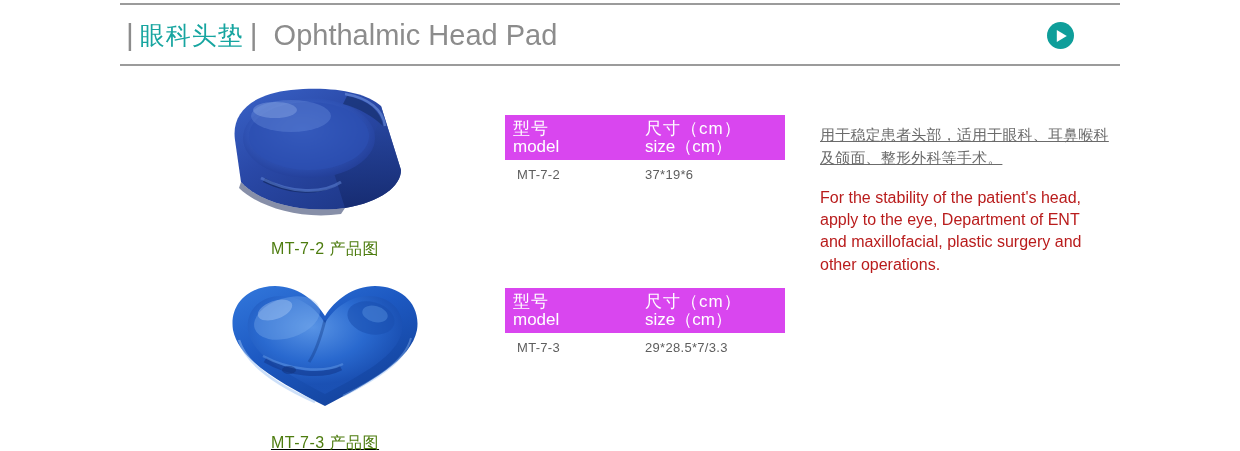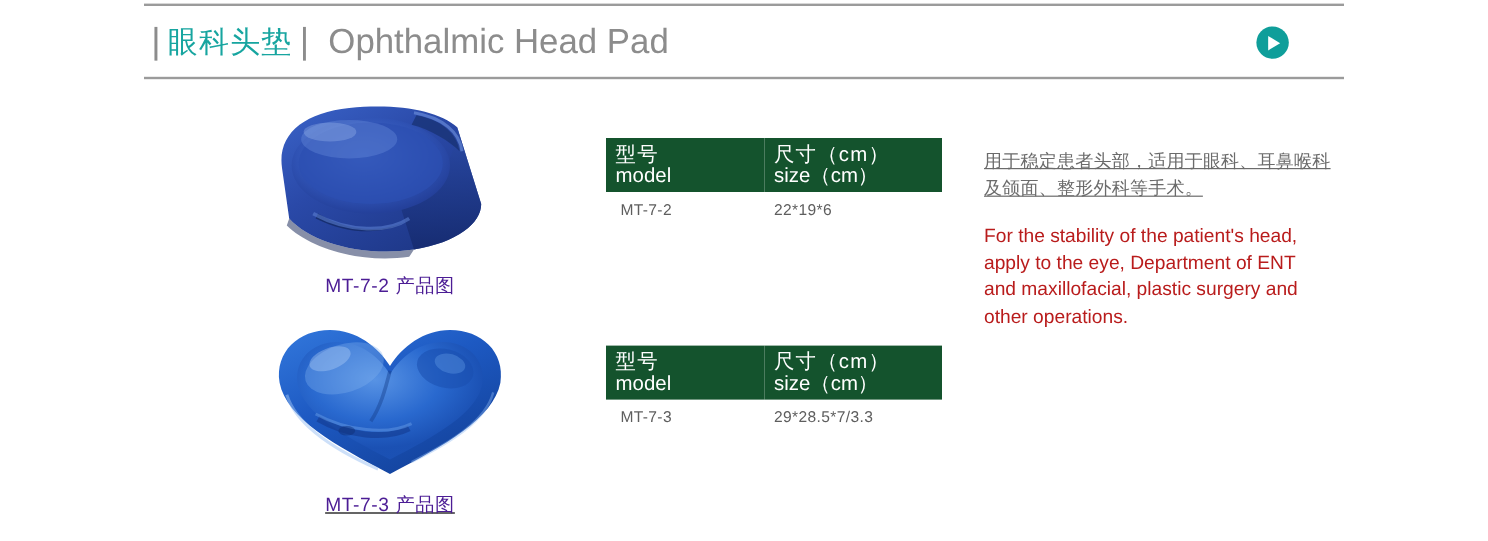--- a/index.html
+++ b/index.html
@@ -95,43 +95,43 @@
 
   
   .products {
     position: absolute;
     left: 205px;
     top: 78px;
     width: 240px;
   }
   .product-block { text-align: center; }
   .product-caption {
-    color: #4c1d95;
+    color: #4d7c0f;
     font-size: 16px;
     letter-spacing: 0.5px;
-    margin-top: 10px;
+    margin-top: 21px;
   }
   .prod-img-wrap {
     height: 140px;
     position: relative;
   }
   .prod-img-wrap.heart { height: 138px; }
 
   
   .spec-table {
     position: absolute;
     left: 505px;
     width: 280px;
     border-collapse: collapse;
   }
   .spec-table.t1 { top: 115px; }
   .spec-table.t2 { top: 288px; }
 
   .spec-head {
-    background: #14532d;
+    background: #d946ef;
     height: 45px;
   }
   .spec-head th {
     color: #ffffff;
     font-weight: normal;
     text-align: left;
     padding: 0 0 0 8px;
     vertical-align: middle;
     line-height: 1.05;
   }
@@ -314,21 +314,21 @@
       </th>
       <th>
         <span class="hd-cn">尺寸（cm）</span>
         <span class="hd-en">size（cm）</span>
       </th>
     </tr>
   </thead>
   <tbody class="spec-body">
     <tr>
       <td>MT-7-2</td>
-      <td class="val">22*19*6</td>
+      <td class="val">37*19*6</td>
     </tr>
   </tbody>
 </table>
 
 <table class="spec-table t2">
   <thead>
     <tr class="spec-head">
       <th class="col-model">
         <span class="hd-cn">型号</span>
         <span class="hd-en">model</span>

